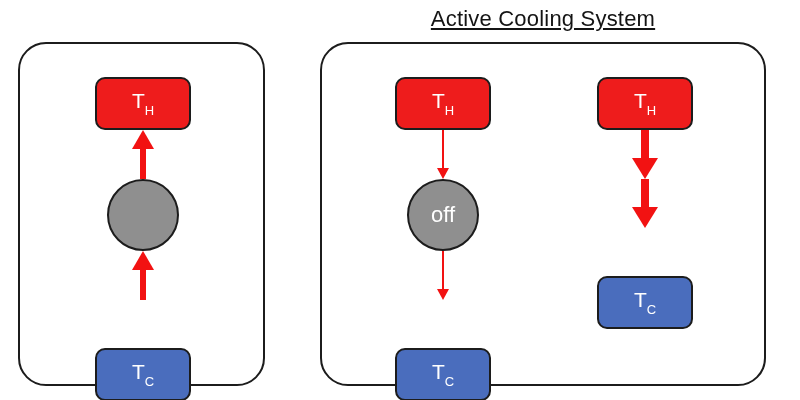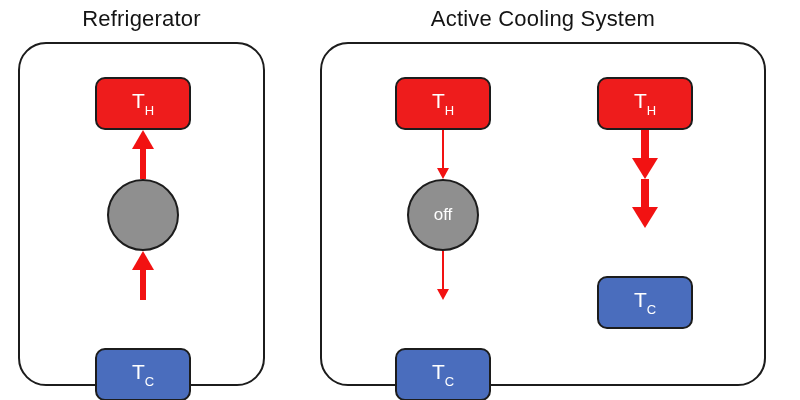--- a/index.html
+++ b/index.html
@@ -22,21 +22,21 @@
   .panel.right { left: 320px; top: 42px; width: 446px; height: 344px; }
   .panel-title {
     position: absolute;
     top: 6px;
     text-align: center;
     font-size: 22px;
     color: var(--title-text, #141414);
     letter-spacing: 0.2px;
   }
   .panel-title.left  { left: 18px;  width: 247px; }
-  .panel-title.right { left: 320px; width: 446px; }
+  .panel-title.right { left: 320px; width: 446px; text-decoration: underline; }
   .column {
     position: absolute;
     width: 100px;
     display: flex;
     flex-direction: column;
     align-items: center;
   }
   .col-fridge { left: 73px;  top: 33px; }
   .col-off    { left: 71px;  top: 33px; }
   .col-on     { left: 273px; top: 33px; }
@@ -59,21 +59,21 @@
     width: 72px;
     height: 72px;
     flex: none;
     border-radius: 50%;
     border: 2px solid var(--outline, #1c1c1c);
     background: var(--pump, #8f8f8f);
     display: flex;
     align-items: center;
     justify-content: center;
     color: var(--node-text, #ffffff);
-    font-size: 17px;
+    font-size: 22px;
   }
   .arrow-zone {
     height: 49px;
     flex: none;
     display: flex;
     justify-content: center;
   }
   .arrow {
     display: flex;
     flex-direction: column;
@@ -102,21 +102,20 @@
     border-left: 13px solid transparent;
     border-right: 13px solid transparent;
     border-top: 21px solid var(--arrow, #f21212);
   }
 </style>
 </head>
 <body>
 
 <div class="canvas">
 
-  <div class="panel-title left">Refrigerator</div>
   <div class="panel-title right">Active Cooling System</div>
 
   <div class="panel left">
     <div class="column col-fridge">
       <div class="node hot">
         <span class="node-label"><span>T</span><span class="sub">H</span></span>
       </div>
       <div class="arrow-zone">
         <div class="arrow up medium">
           <div class="head"></div>

